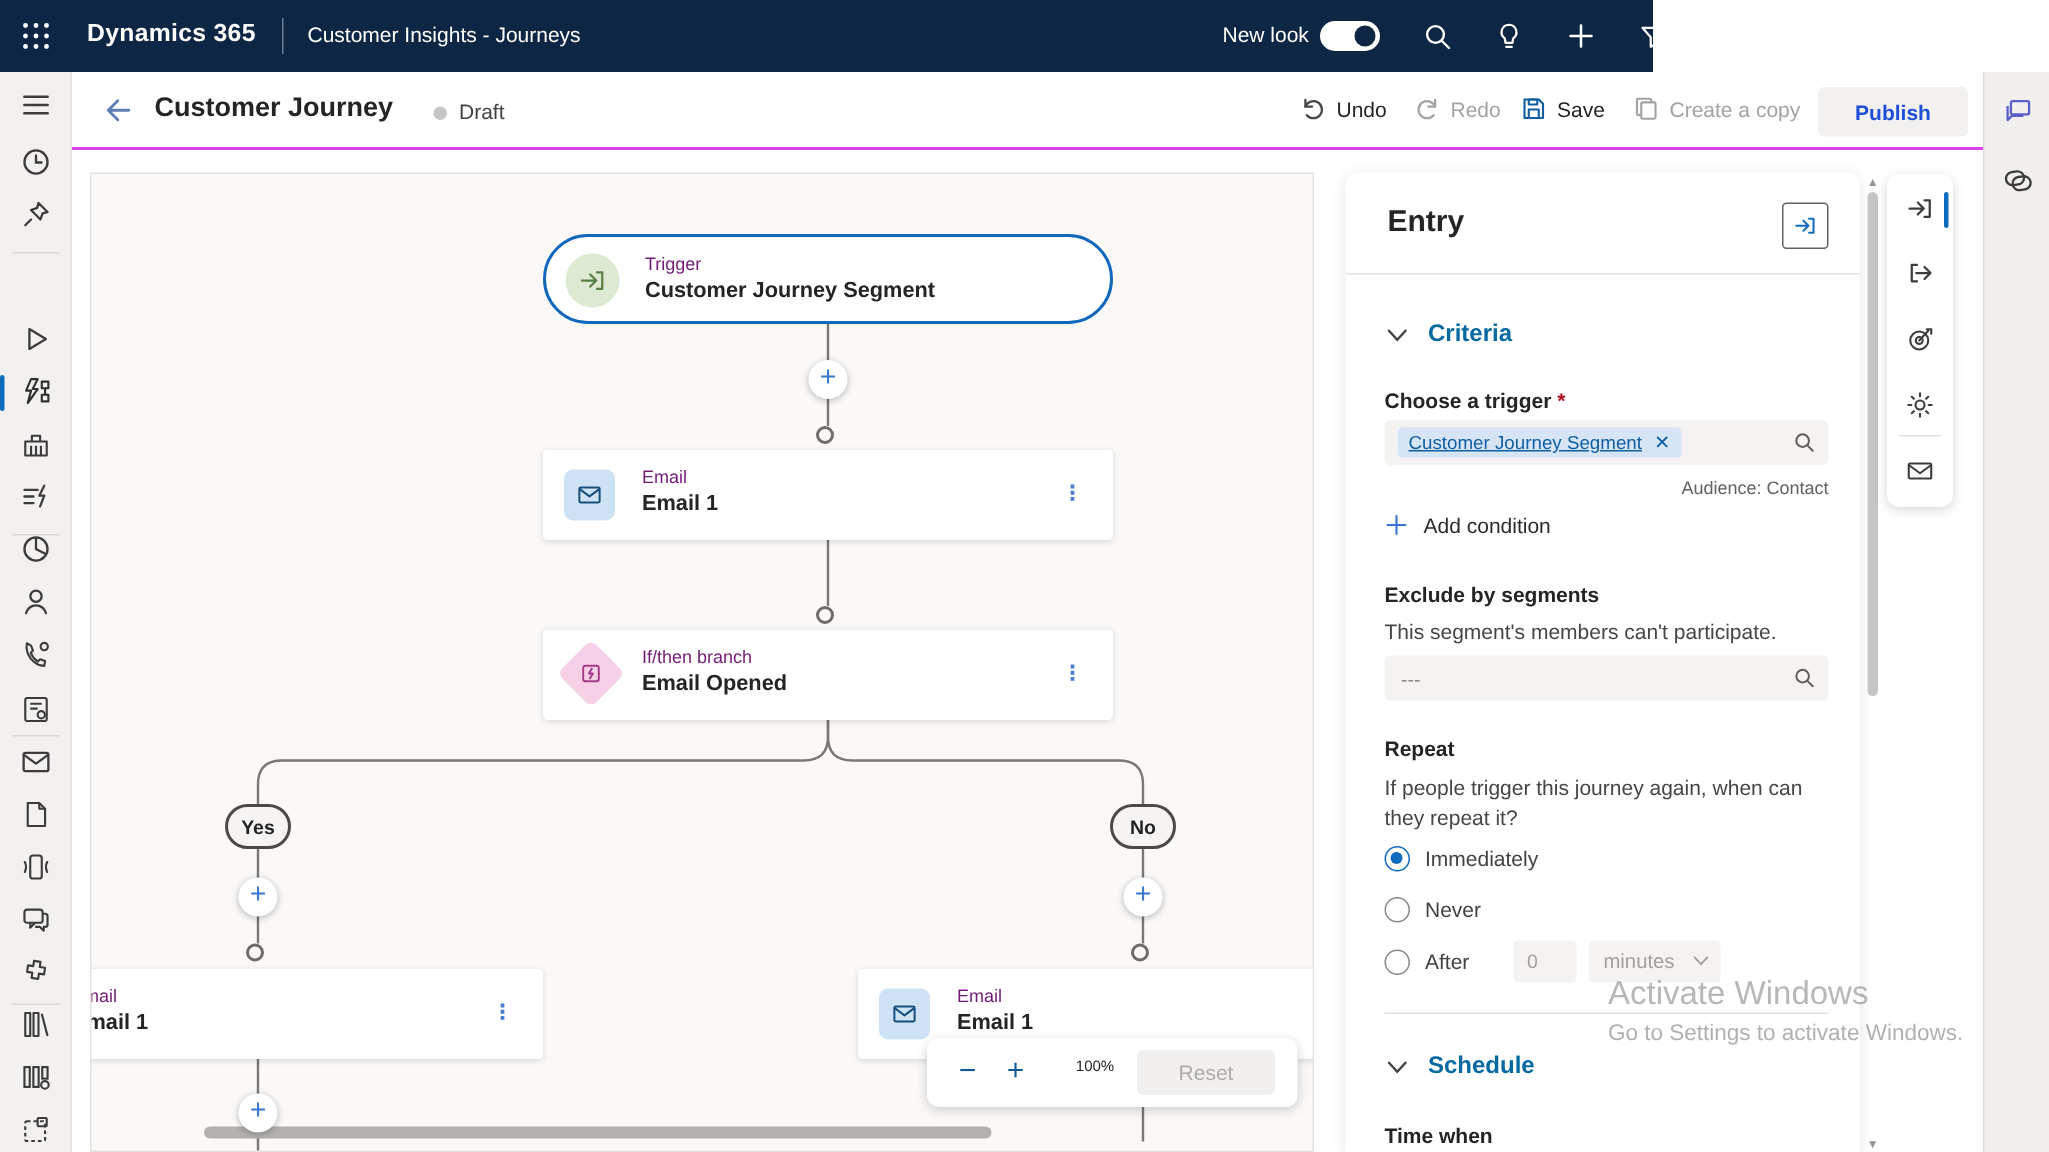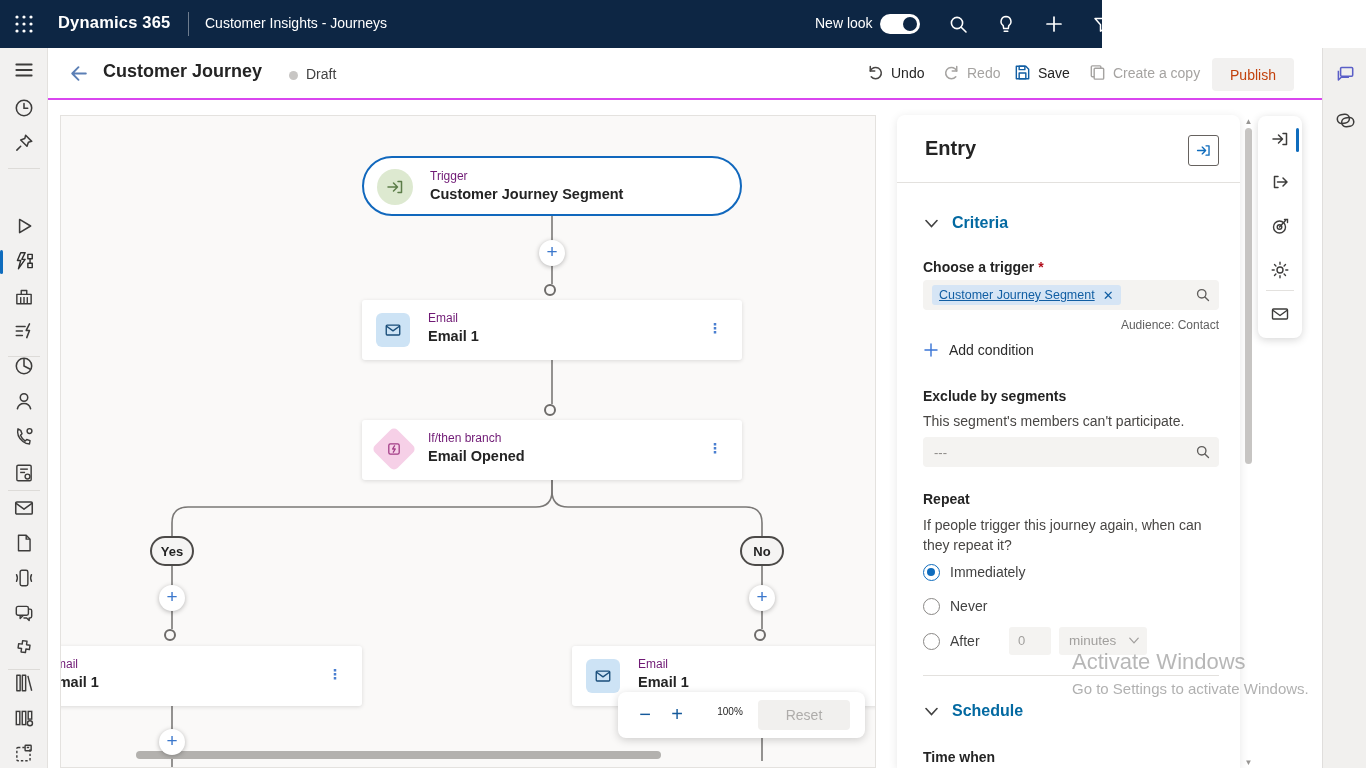--- a/index.html
+++ b/index.html
@@ -22,22 +22,22 @@
   #nb-avatar { position:absolute; left:1326px; top:8px; width:32px; height:32px; border:1.5px solid #fff;
                border-radius:50%; display:flex; align-items:center; justify-content:center; font-size:12px; cursor:pointer; }
 
   
   #cmdbar { left:48px; top:48px; width:1274px; height:52px; background:#fff; border-bottom:2px solid #d946ef; z-index:30; }
   .cmd-txt { position:absolute; top:17px; font-size:14px; white-space:nowrap; }
   .cmd-ic { position:absolute; top:15px; width:20px; height:20px; }
   #page-title { position:absolute; left:55px; top:13px; font-size:18px; font-weight:700; color:#242424; }
   #status-dot { position:absolute; left:241px; top:23px; width:9px; height:9px; border-radius:50%; background:#c8c6c4; }
   #status-txt { position:absolute; left:258px; top:18px; font-size:14px; color:#424242; }
-  #publish-btn { position:absolute; left:1164px; top:10px; width:82px; height:33px; background:#f2f1f0;
-                 border-radius:4px; color:#c2410c; font-size:14px; display:flex; align-items:center; justify-content:center; }
+  #publish-btn { position:absolute; left:1164px; top:10px; width:100px; height:33px; background:#f2f1f0;
+                 border-radius:4px; color:#1d4ed8; font-size:14px; display:flex; align-items:center; justify-content:center;font-weight:bold; }
 
   
   #sidebar { left:0; top:48px; width:48px; height:720px; background:#f2f1f0; border-right:1px solid #e3e1de; z-index:35; }
   .sb-item { position:absolute; left:13px; width:22px; height:22px; color:#3d3c3b; cursor:pointer; }
   .sb-div { position:absolute; left:8px; width:32px; height:1px; background:#dddbd8; }
   #sb-active-bar { position:absolute; left:0; top:202px; width:3px; height:24px; background:#0f6cbd; border-radius:2px; }
 
   
   #canvas { left:60px; top:115px; width:816px; height:653px; background:#faf9f8; border:1px solid #e4e2df;
             overflow:hidden; z-index:1; }

